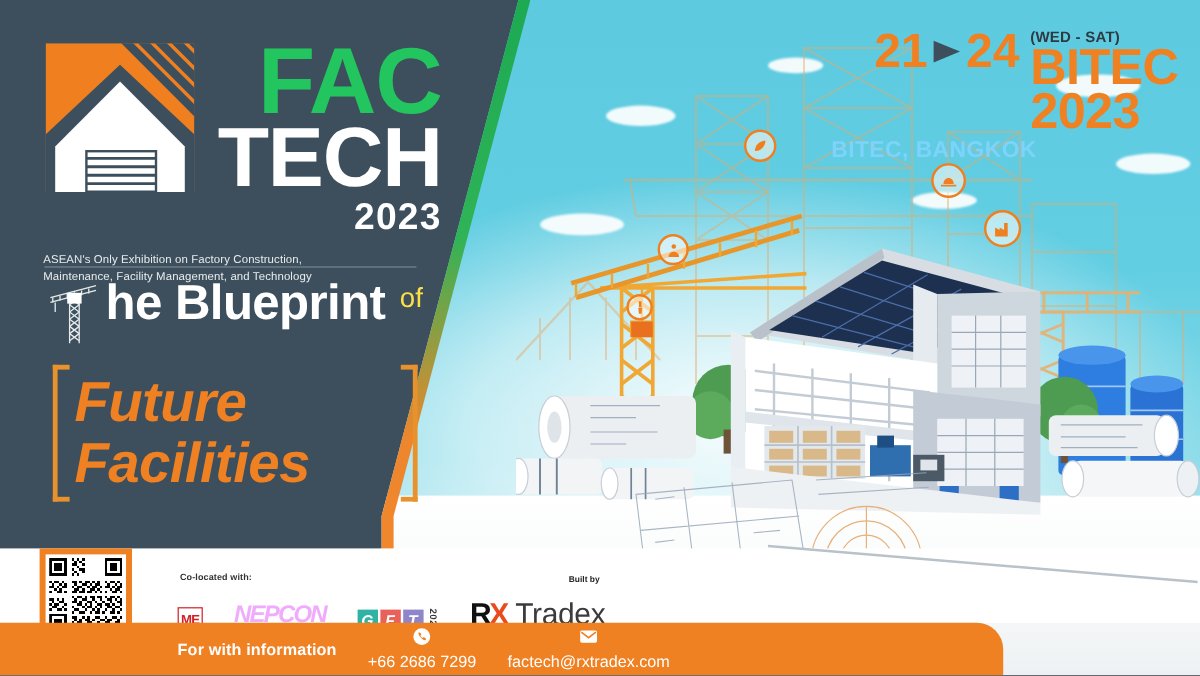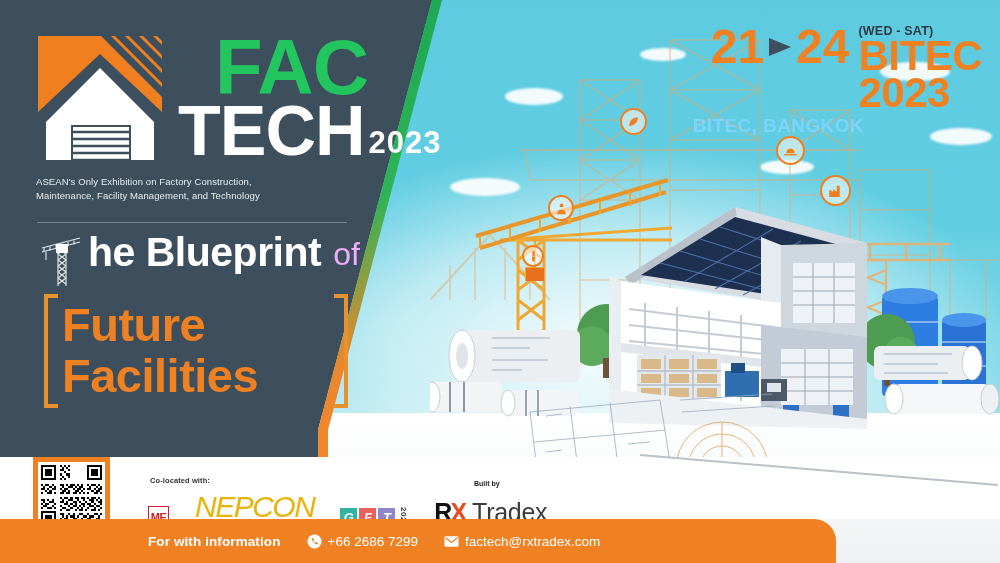--- a/index.html
+++ b/index.html
@@ -50,51 +50,51 @@
   
   .logo-wrap { position:absolute; left:36px; top:34px; width:350px; }
   .logo-row { display:flex; align-items:flex-start; }
   .logo-mark { width:128px; height:132px; flex:0 0 auto; }
   .logo-type { margin-left:14px; padding-top:2px; }
   .fac {
     font-size:78px; line-height:.82; font-weight:bold; color:#22c55e;
     letter-spacing:-1px;
     margin-left:37px;
   }
-  .techline { display:flex; align-items:flex-end; }
+  .techline { display:flex; align-items:flex-end;flex-direction:column; }
   .tech {
     font-size:70px; line-height:.9; font-weight:bold; color:#ffffff;
     letter-spacing:-1px;
   }
   .logo-year {
     font-size:31px; font-weight:bold; color:#ffffff; letter-spacing:1px;
     margin-left:4px; margin-bottom:2px;
   }
   .logo-sub {
     margin-top:9px; color:#e8edef; font-size:9.5px; line-height:1.45;
     max-width:250px; letter-spacing:.1px;
   }
   .rule { position:absolute; left:37px; top:222px; width:310px; height:1px; background:#8b9aa3; opacity:.75; }
 
   
   .tagline { position:absolute; left:36px; top:232px; width:360px; }
   .tag-line1 { display:flex; align-items:flex-start; height:56px; }
   .crane-t { width:50px; height:56px; margin-right:2px; }
   .tag-white { color:#ffffff; font-size:41px; font-weight:bold; line-height:1; letter-spacing:-.5px; }
-  .tag-of { color:#f0abfc; font-size:32px; font-weight:normal; margin-left:12px; line-height:1.4; }
-  .bracketed { position:relative; margin-top:6px; padding:6px 0 6px 26px; width:310px; }
+  .tag-of { color:#fde047; font-size:23px; font-weight:normal; margin-left:12px; line-height:1.4; }
+  .bracketed { position:relative; margin-top:16px; padding:6px 0 6px 26px; width:310px;font-style:italic; }
   .brk { position:absolute; top:0; width:14px; height:100%; border:4px solid #e8922e; }
   .brk-l { left:8px; border-right:none; }
   .brk-r { right:-2px; border-left:none; }
   .tag-orange { color:#f08122; font-size:47px; font-weight:bold; line-height:1.08; letter-spacing:-.5px; }
 
   
   .datebox { position:absolute; right:18px; top:24px; width:300px; color:#4a4a4a; }
   .d-row1 { display:flex; align-items:flex-start; justify-content:flex-end; }
-  .d-days { display:flex; align-items:center; color:#f08122; font-size:48px; font-weight:bold; line-height:.95; }
+  .d-days { display:flex; align-items:center; color:#f08122; font-size:40px; font-weight:bold; line-height:.95; }
   .d-arrow { margin:0 3px; width:26px; height:22px; display:inline-block; }
   .d-right { margin-left:9px; text-align:left; }
   .d-wed { font-size:12.5px; font-weight:bold; color:#2d3a42; letter-spacing:.2px; }
   .d-month { font-size:42px; font-weight:bold; color:#f08122; line-height:.86; letter-spacing:-.5px; }
   .d-year { font-size:42px; font-weight:bold; color:#f08122; line-height:.92; letter-spacing:-.5px; }
   .d-hrs { text-align:right; font-size:15px; font-weight:bold; color:#2d3a42; margin-top:-30px; padding-right:118px; }
   .d-venue { text-align:right; font-size:19px; font-weight:bold; color:#7dd3fc; letter-spacing:.4px; margin-top:2px; padding-right:118px; }
   .strip-bg { position:absolute; left:0; bottom:44px; width:1000px; height:62px; background:#ffffff; }
   .diag-line { position:absolute; right:0; bottom:76px; width:360px; height:34px; }
 
@@ -113,41 +113,41 @@
   .me-logo { display:flex; align-items:center; }
   .me-sq { width:21px; height:21px; border:1.5px solid #d11f26; color:#d11f26; font-size:11px; font-weight:bold;
            display:flex; align-items:center; justify-content:center; letter-spacing:-.5px; }
   .me-txt { margin-left:3px; line-height:1; }
   .me-m { font-size:14.5px; font-weight:bold; color:#1b2a7a; letter-spacing:-.6px; font-family:"Liberation Sans Narrow","Liberation Sans",sans-serif; }
   .me-e { display:flex; align-items:center; gap:3px; margin-top:1px; }
   .me-expo { background:#d11f26; color:#fff; font-size:11px; font-weight:bold; padding:0 3px; letter-spacing:-.4px; }
   .me-yr { font-size:11px; font-weight:bold; color:#3a3a3a; letter-spacing:1.5px; }
 
   .nep { line-height:1; }
-  .nep-main { font-size:30px; font-weight:normal; color:#eab308; font-style:italic; letter-spacing:-1.5px; }
+  .nep-main { font-size:20px; font-weight:bold; color:#f0abfc; font-style:italic; letter-spacing:-1.5px; }
   .nep-sub { font-size:7px; font-weight:bold; color:#1b4fa0; text-align:right; margin-top:-2px; }
 
   .gft { display:flex; align-items:center; gap:2px; }
   .gft-b { width:17px; height:19px; display:flex; align-items:center; justify-content:center;
            color:#fff; font-size:13px; font-weight:bold; font-style:italic; }
   .gft-yr { font-size:8px; font-weight:bold; color:#3a3a3a; writing-mode:vertical-rl; letter-spacing:.5px; margin-left:2px; }
 
   .rx { display:flex; align-items:center; }
   .rx-mark { font-size:25px; font-weight:bold; color:#111; letter-spacing:-2px; line-height:.9; }
   .rx-x { color:#e84b1c; }
   .rx-word { font-size:25px; color:#3b3b3b; margin-left:7px; letter-spacing:-.3px; }
 
   
   .footer {
     position:absolute; left:0; bottom:0; width:836px; height:44px;
     background:#f08122; border-radius:0 22px 0 0;
     display:flex; align-items:center; color:#ffffff;
   }
   .f-label { margin-left:148px; font-size:13.5px; font-weight:bold; letter-spacing:.1px; }
-  .f-item { display:flex; align-items:center; gap:6px; font-size:13.5px; margin-left:26px; }
+  .f-item { display:flex; align-items:center; gap:6px; font-size:13.5px; margin-left:26px;flex-direction:column; }
   .f-ico { width:15px; height:15px; flex:0 0 auto; }
 </style>
 </head>
 <body>
 
 <div class="stage">
 
   <div class="sky"></div>
 
   <div class="cloud" style="left:505px;top:88px;width:58px;height:17px;"></div>

